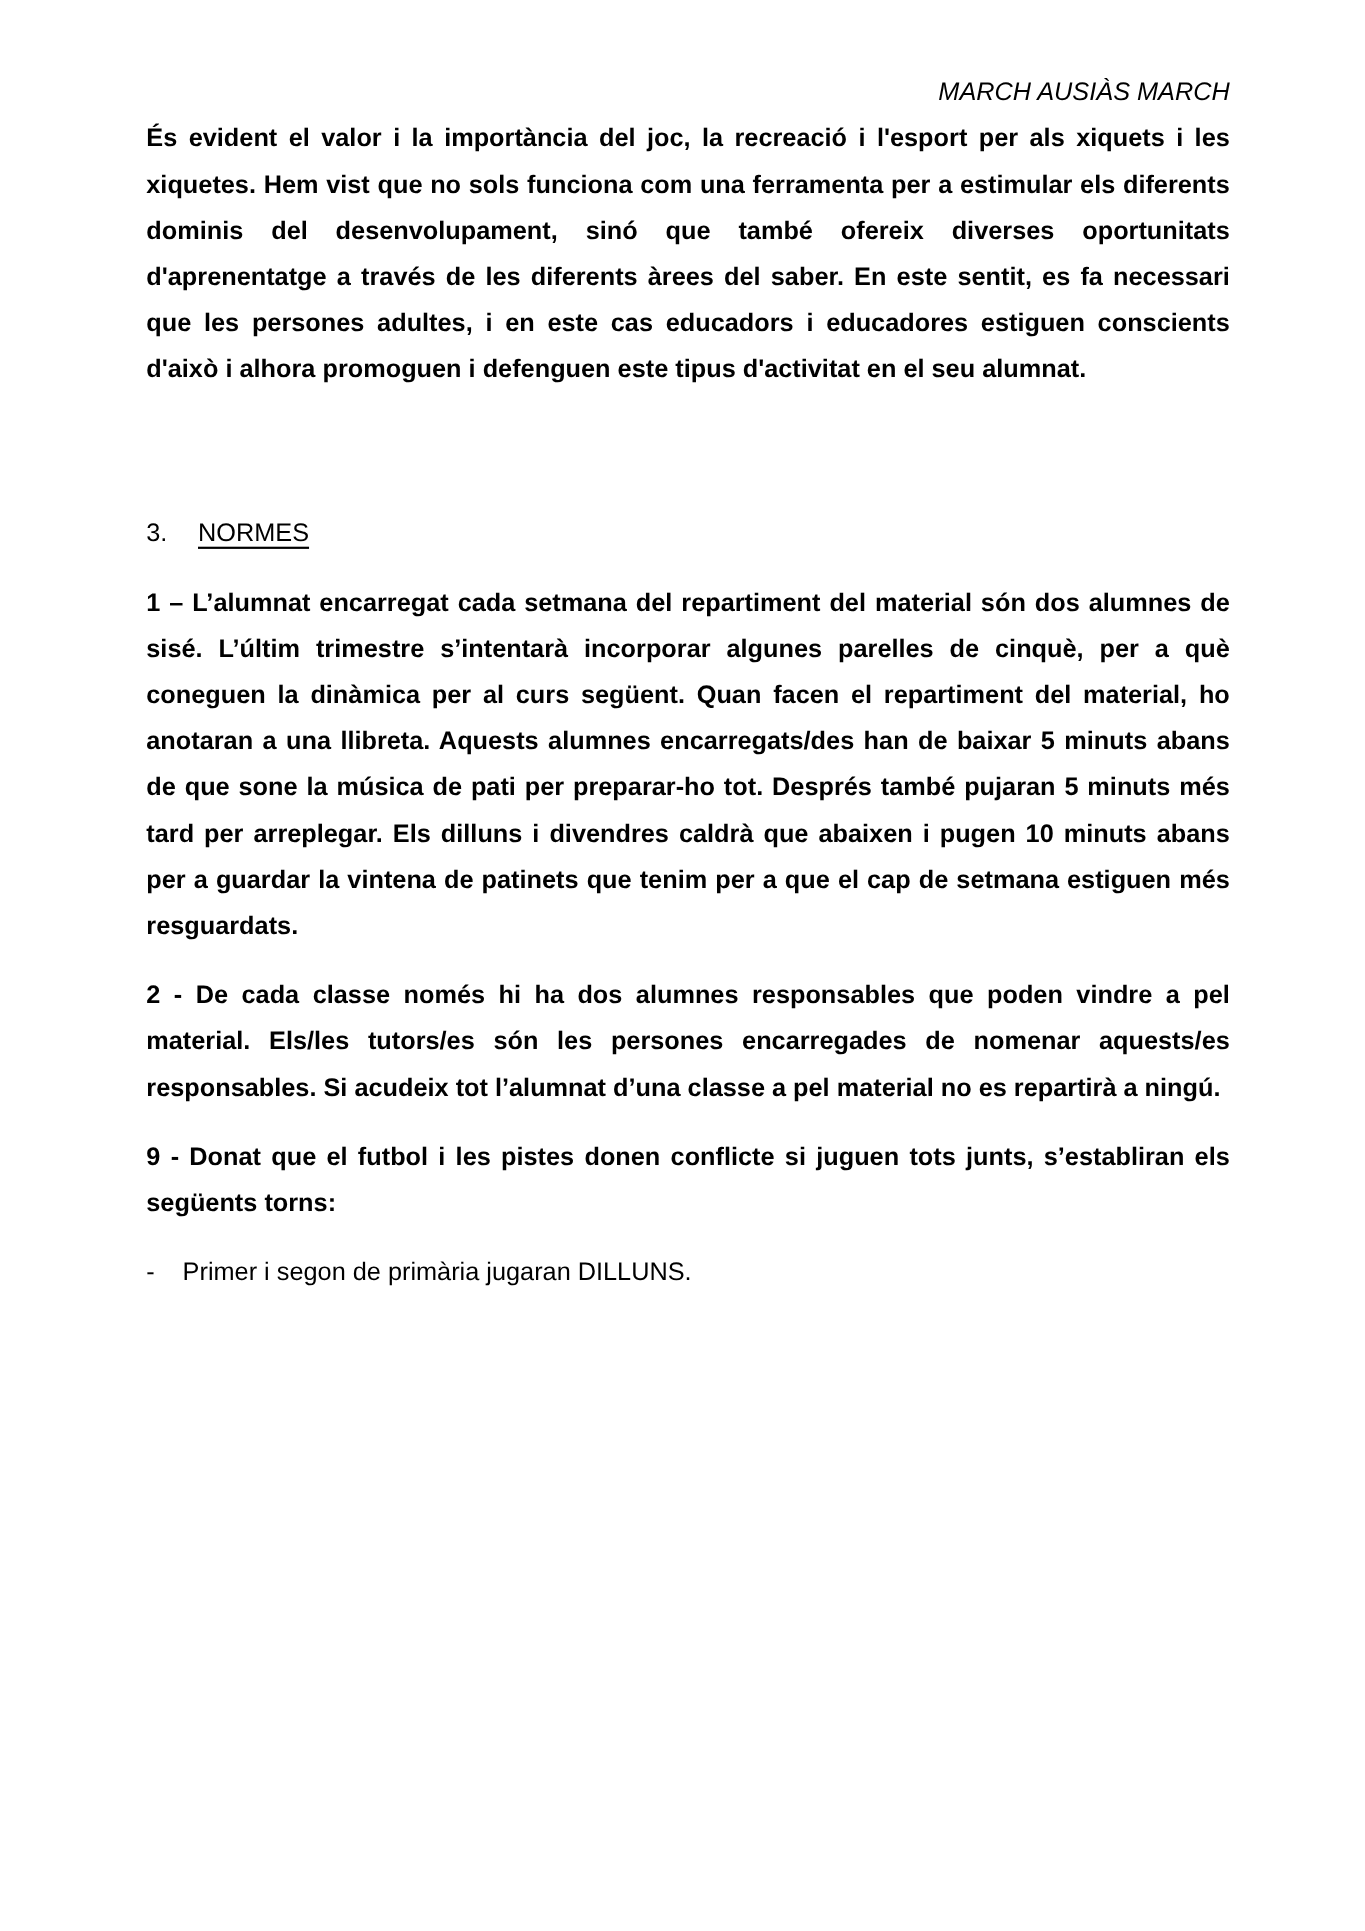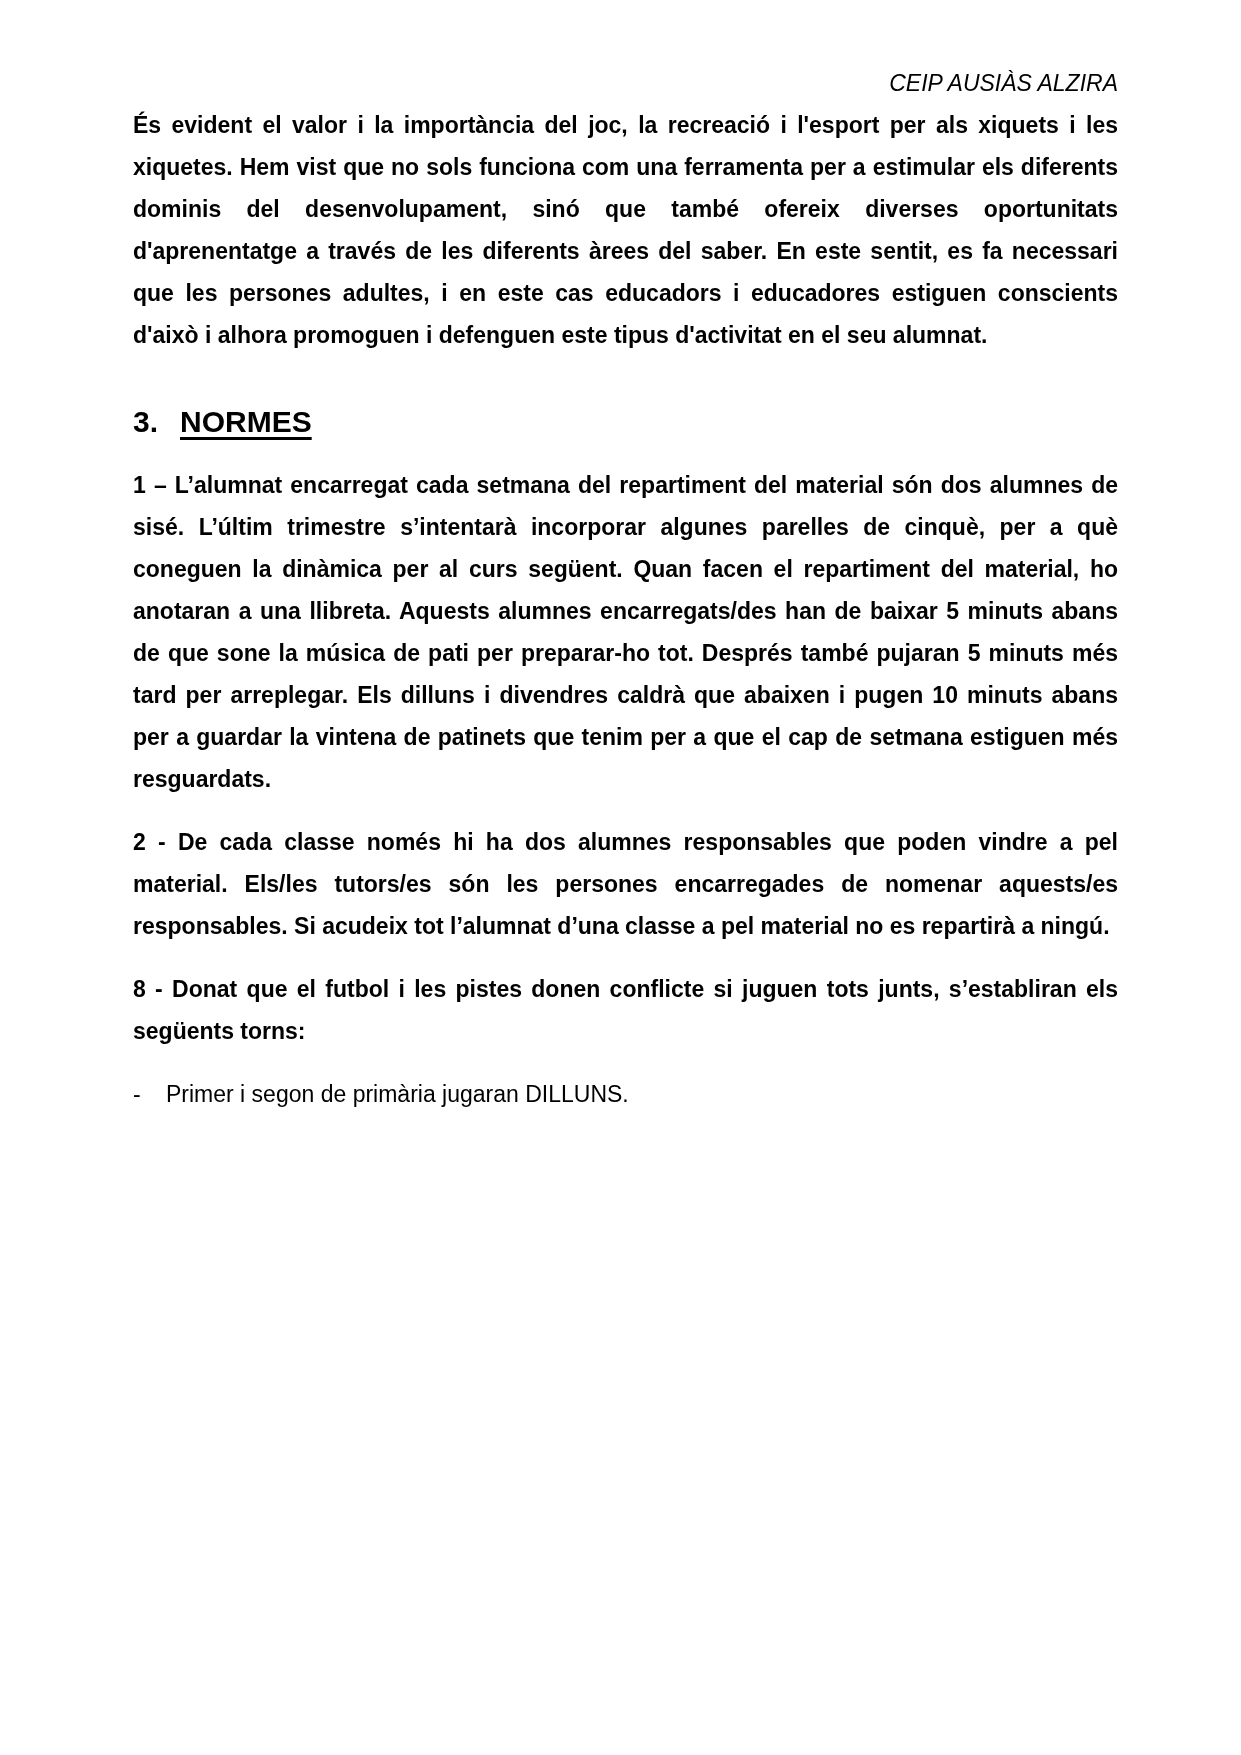--- a/index.html
+++ b/index.html
@@ -23,23 +23,23 @@
   .doc-header {
     text-align: right;
     font-style: italic;
   }
   .para {
     text-align: justify;
     margin: 0 0 21px 0;
     font-weight: bold;
   }
   .section-heading {
-    font-size: 30px;
-    font-weight: bold;
-    margin: 45px 0 21px 0;
+    font-size: 23px;
+    font-weight: normal;
+    margin: 107px 0 21px 0;
     line-height: 42px;
   }
   .section-number {
     display: inline-block;
     min-width: 47px;
   }
   .section-title {
     text-decoration: underline;
     text-underline-offset: 5px;
   }
@@ -54,36 +54,36 @@
   .bullet-text {
     flex: 1;
   }
 </style>
 </head>
 <body>
 
 <div class="page">
 
   <div class="doc-header">
-    <div>CEIP AUSIÀS ALZIRA</div>
+    <div>MARCH AUSIÀS MARCH</div>
   </div>
 
   <p class="para">És evident el valor i la importància del joc, la recreació i l'esport per als xiquets i les xiquetes. Hem vist que no sols funciona com una ferramenta per a estimular els diferents dominis del desenvolupament, sinó que també ofereix diverses oportunitats d'aprenentatge a través de les diferents àrees del saber. En este sentit, es fa necessari que les persones adultes, i en este cas educadors i educadores estiguen conscients d'això i alhora promoguen i defenguen este tipus d'activitat en el seu alumnat.</p>
 
   <h2 class="section-heading">
     <span class="section-number">3.</span><span class="section-title">NORMES</span>
   </h2>
 
 
 
   <p class="para">1 – L’alumnat encarregat cada setmana del repartiment del material són dos alumnes de sisé. L’últim trimestre s’intentarà incorporar algunes parelles de cinquè, per a què coneguen la dinàmica per al curs següent. Quan facen el repartiment del material, ho anotaran a una llibreta. Aquests alumnes encarregats/des han de baixar 5 minuts abans de que sone la música de pati per preparar-ho tot. Després també pujaran 5 minuts més tard per arreplegar. Els dilluns i divendres caldrà que abaixen i pugen 10 minuts abans per a guardar la vintena de patinets que tenim per a que el cap de setmana estiguen més resguardats.</p>
 
   <p class="para">2 - De cada classe només hi ha dos alumnes responsables que poden vindre a pel material. Els/les tutors/es són les persones encarregades de nomenar aquests/es responsables. Si acudeix tot l’alumnat d’una classe a pel material no es repartirà a ningú.</p>
 
 
-  <p class="para">8 - Donat que el futbol i les pistes donen conflicte si juguen tots junts, s’establiran els següents torns:</p>
+  <p class="para">9 - Donat que el futbol i les pistes donen conflicte si juguen tots junts, s’establiran els següents torns:</p>
 
   <div class="bullet-row">
     <span class="bullet-marker">-</span>
     <span class="bullet-text">Primer i segon de primària jugaran DILLUNS.</span>
   </div>
 
 </div>
 
 </body></html>

